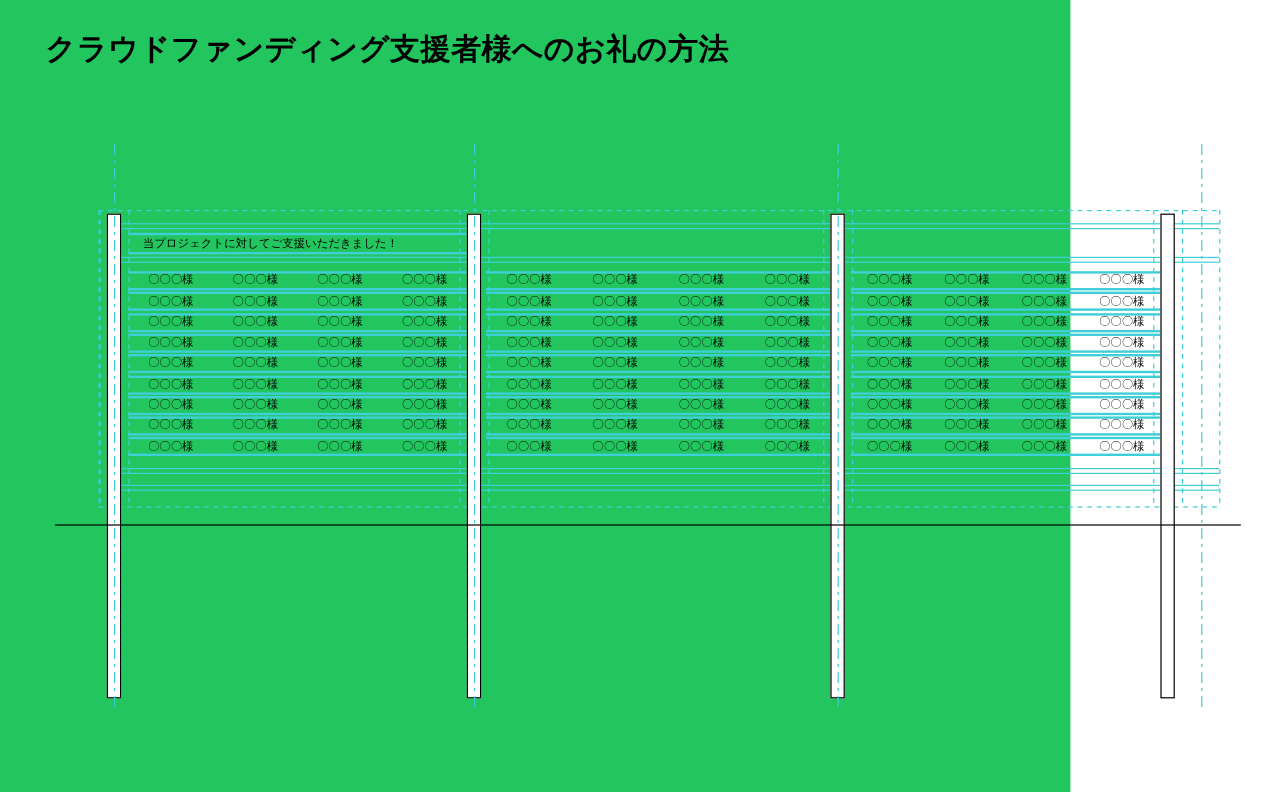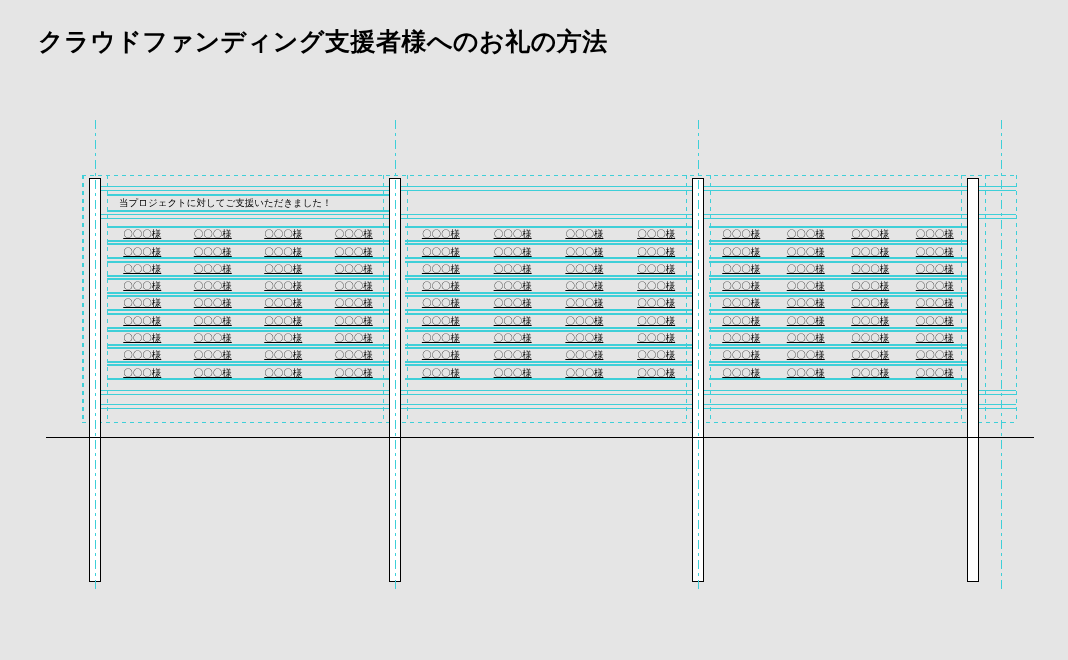--- a/index.html
+++ b/index.html
@@ -8,23 +8,23 @@
     background: #ffffff;
   }
   body {
     width: 1068px;
     height: 660px;
     font-family: "Liberation Sans", "DejaVu Sans", sans-serif;
     overflow: hidden;
   }
   #stage {
     position: relative;
-    width: 1068px;
+    width: 892px;
     height: 660px;
-    background: #e5e5e5;
+    background: #22c55e;
   }
 
   
   #page-title {
     position: absolute;
     left: 38px;
     top: 28px;
     font-size: 25px;
     font-weight: 700;
     color: #000000;
@@ -48,21 +48,20 @@
     top: 180px;
     height: 235px;
   }
 
   .name-row {
     position: absolute;
     left: 0;
     right: 0;
     height: 16px;
     display: flex;
-    text-decoration: underline;
   }
   .name-row .rail-top,
   .name-row .rail-bot {
     position: absolute;
     left: 0;
     right: 0;
     height: 2px;
     background: #3ecfd8;
   }
   .name-row .rail-top { top: 0; }

